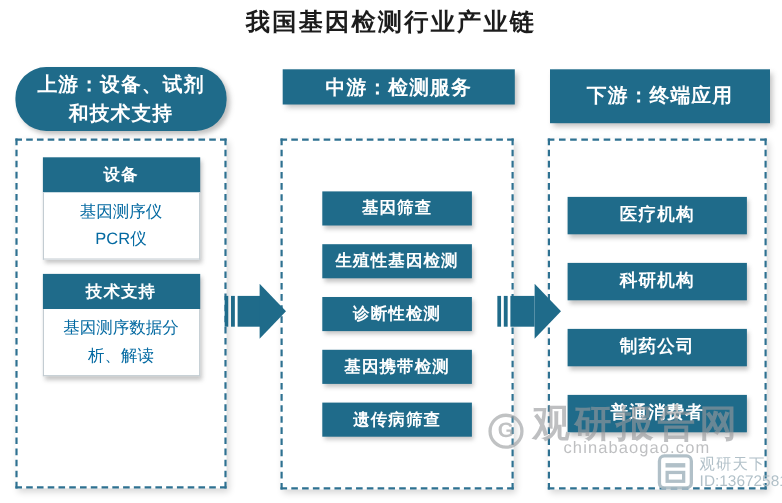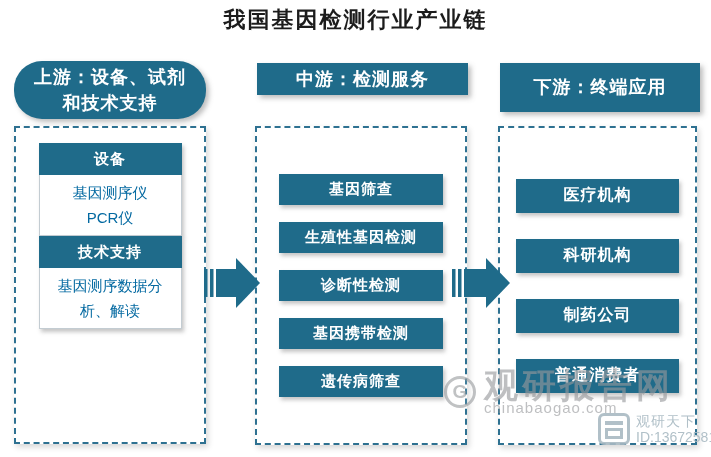--- a/index.html
+++ b/index.html
@@ -41,21 +41,21 @@
 
   .dashed-box {
     position: absolute;
     border: 2px dashed #2e7191;
     background: #ffffff;
     box-shadow: 2px 3px 6px rgba(0,0,0,0.16);
     display: flex;
     flex-direction: column;
     align-items: center;
   }
-  #panel-up   { left: 14px;  top: 126px; width: 192px; height: 318px; padding-top: 15px; }
+  #panel-up   { left: 14px;  top: 126px; width: 192px; height: 318px; padding-top: 15px; gap: 13px; }
   #panel-mid  { left: 255px; top: 126px; width: 212px; height: 319px; justify-content: center; gap: 17px; }
   #panel-down { left: 498px; top: 126px; width: 199px; height: 319px; justify-content: center; gap: 26px; }
 
   .group { width: 143px; box-shadow: 2px 3px 4px rgba(110,110,110,0.4); }
   .group-label {
     background: #1f6b8a;
     color: #ffffff;
     font-weight: 700;
     font-size: 15px;
     height: 32px;
@@ -77,21 +77,21 @@
   }
 
   .node {
     background: #1f6b8a;
     color: #ffffff;
     font-weight: 700;
     display: flex; align-items: center; justify-content: center;
     letter-spacing: 1px;
     box-shadow: 2px 3px 4px rgba(110,110,110,0.4);
   }
-  .node.mid  { width: 164px; height: 31px; font-size: 15px; }
+  .node.mid  { width: 136px; height: 31px; font-size: 15px; }
   .node.down { width: 163px; height: 34px; font-size: 16px; }
 
   .flow-arrow { position: absolute; z-index: 3; }
   #arrow-1 { left: 204px; top: 256px; }
   #arrow-2 { left: 452px; top: 256px; }
 
   .watermark {
     position: absolute;
     left: 444px; top: 372px;
     display: flex;
@@ -116,20 +116,21 @@
     font-size: 34px;
     font-weight: 700;
     color: #97999c;
     letter-spacing: 4px;
     line-height: 27px;
   }
   .wm-text-url {
     font-size: 15px;
     color: #97999c;
     letter-spacing: 1px;
+    text-align: center;
   }
 
   .badge {
     position: absolute;
     left: 598px; top: 413px;
     display: flex;
     align-items: center;
     gap: 6px;
     z-index: 6;
     opacity: 0.9;

